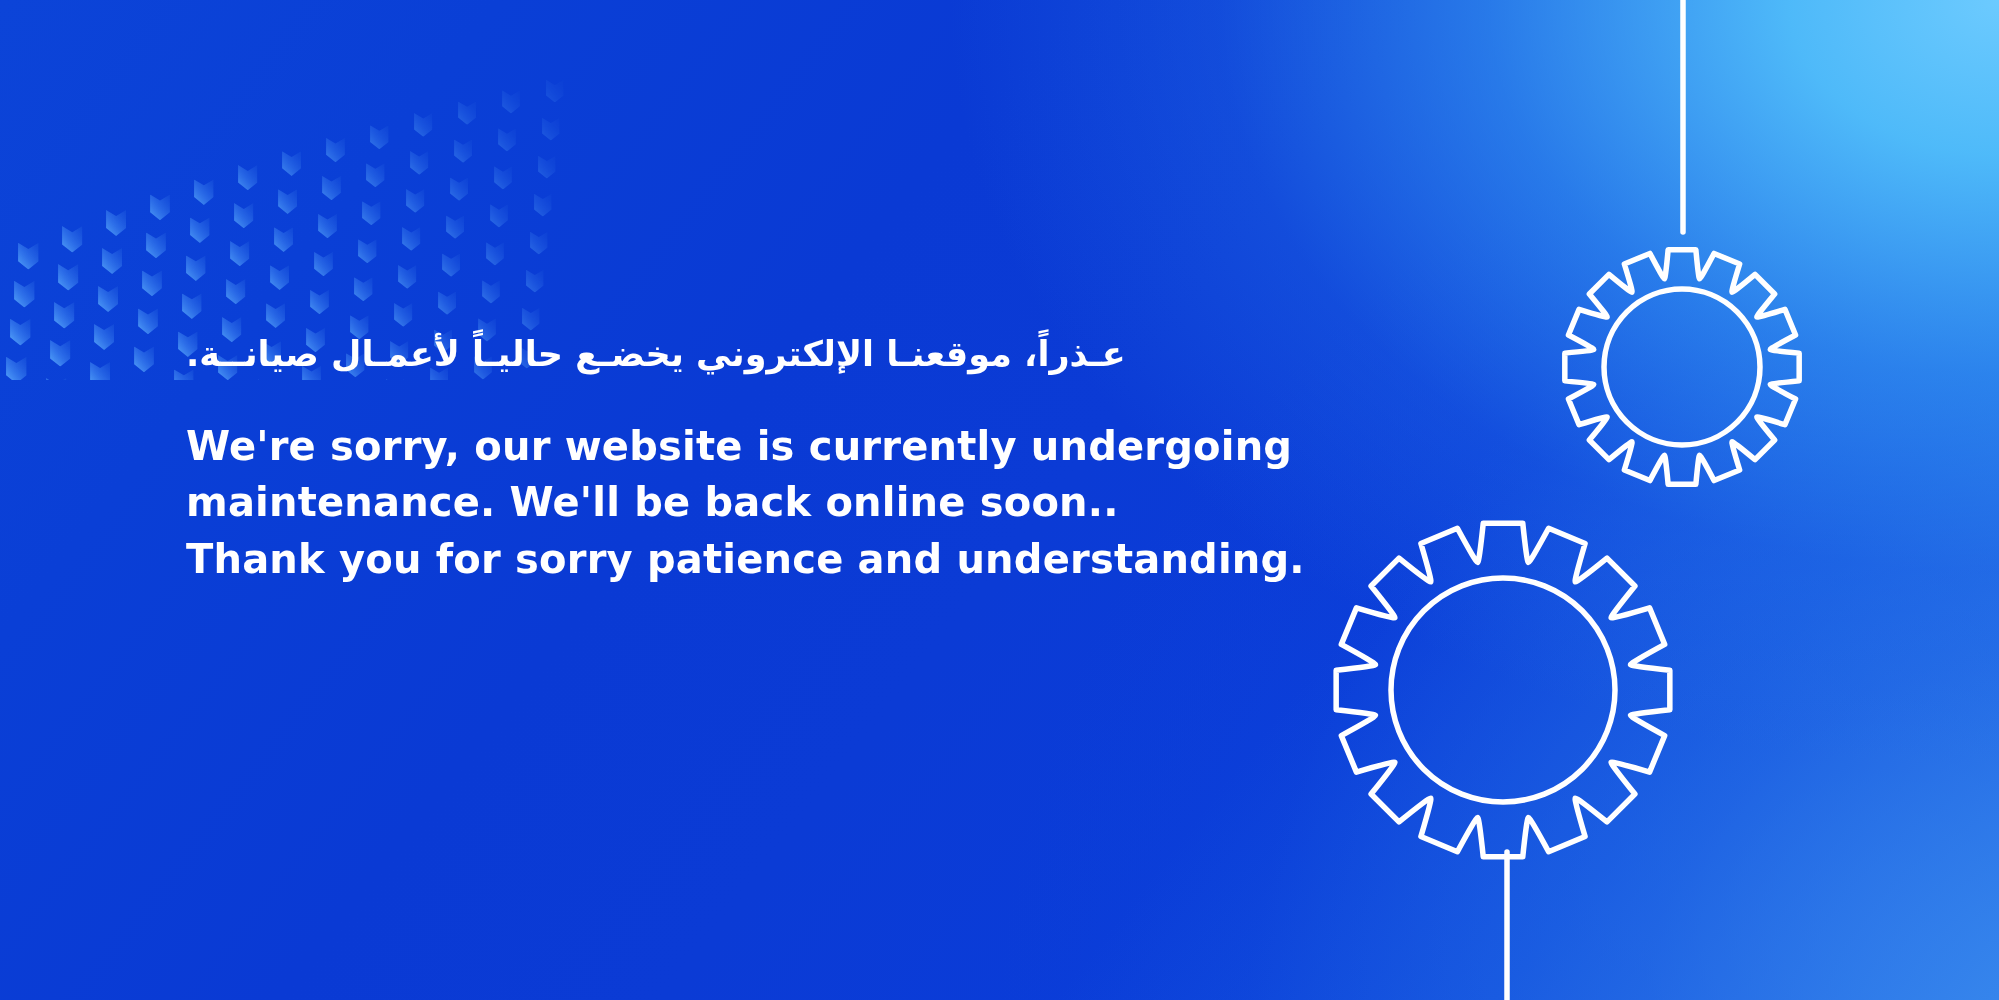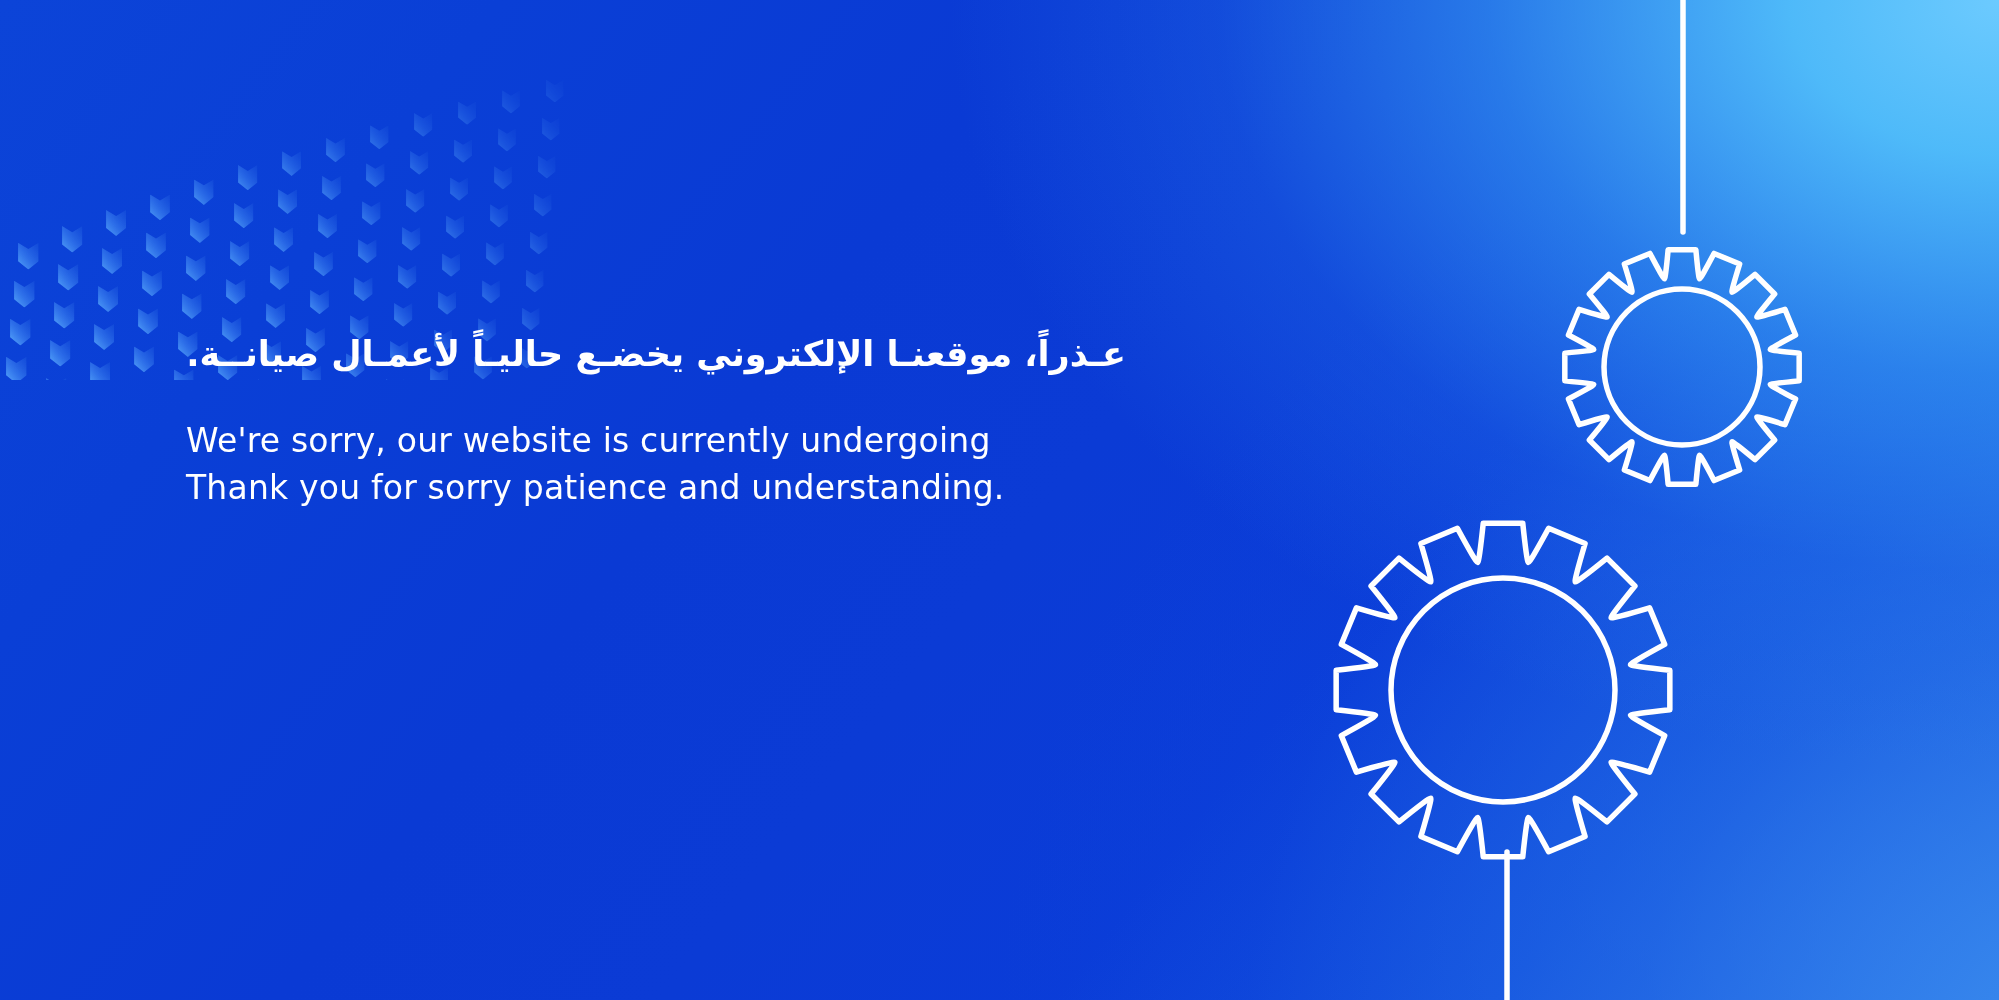--- a/index.html
+++ b/index.html
@@ -54,34 +54,34 @@
   
   #message-block {
     position:absolute;
     left:186px;
     top:330px;
     width:1000px;
   }
   .ar-line {
     direction:rtl;
     unicode-bidi:bidi-override;
-    text-align:center;
+    text-align:left;
     color:#ffffff;
     font-size:35px;
     line-height:1.42;
     font-weight:600;
     letter-spacing:0px;
     white-space:nowrap;
   }
   #arabic-paragraph { width:940px; margin-bottom:38px; }
   .en-line {
     color:#ffffff;
-    font-size:33px;
+    font-size:40px;
     line-height:1.42;
-    font-weight:400;
+    font-weight:700;
     letter-spacing:0.2px;
     white-space:nowrap;
   }
 </style>
 </head>
 <body>
 
 <div id="stage">
 
   <svg id="chevron-field" viewBox="0 0 640 420" preserveAspectRatio="none" aria-hidden="true">
@@ -218,17 +218,18 @@
   </svg>
 
   <div id="message-block">
 
     <div id="arabic-paragraph">
       <div class="ar-line">عـذراً، موقعنـا الإلكتروني يخضـع حاليـاً لأعمـال صيانــة.</div>
     </div>
 
     <div id="english-paragraph">
       <div class="en-line">We're sorry, our website is currently undergoing</div>
+      <div class="en-line">maintenance. We'll be back online soon..</div>
       <div class="en-line">Thank you for sorry patience and understanding.</div>
     </div>
 
   </div>
 </div>
 
 </body></html>

